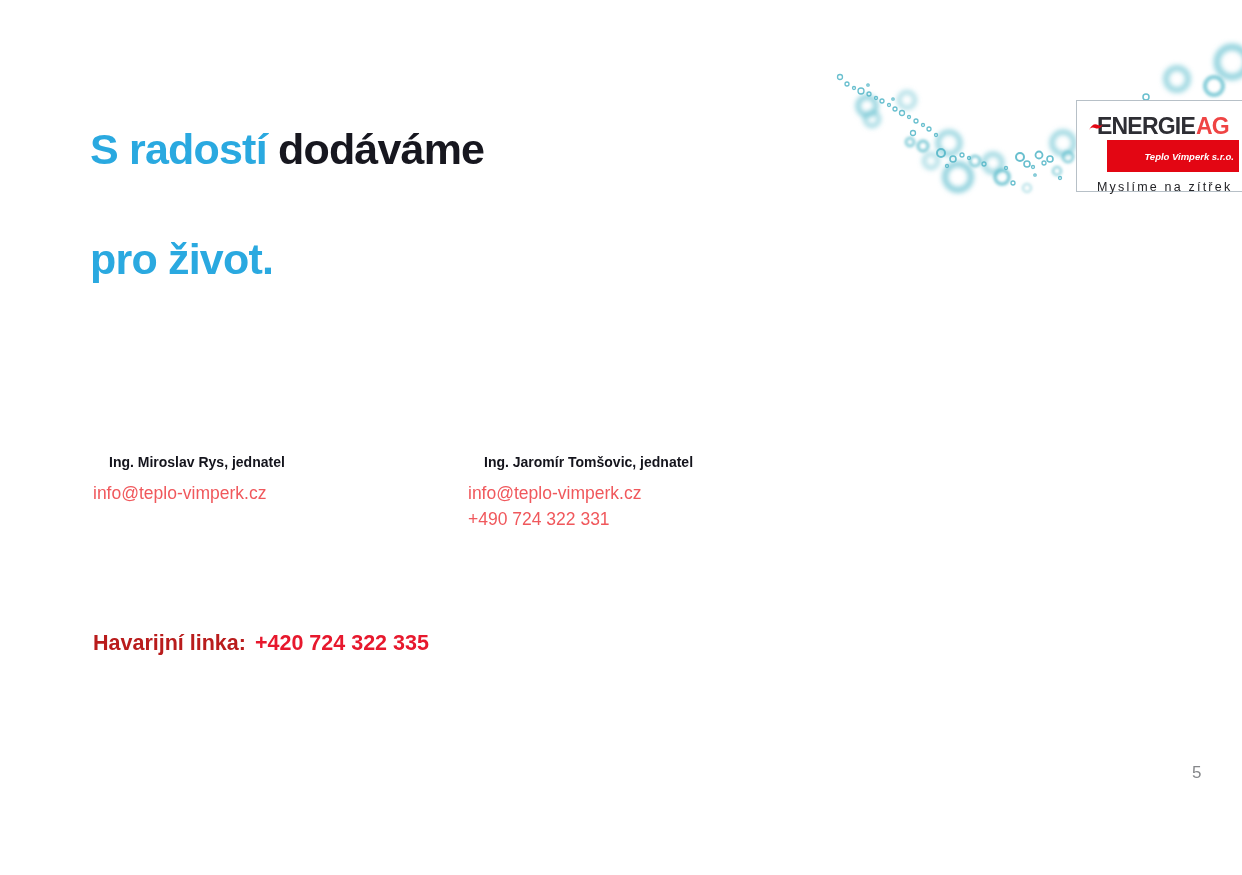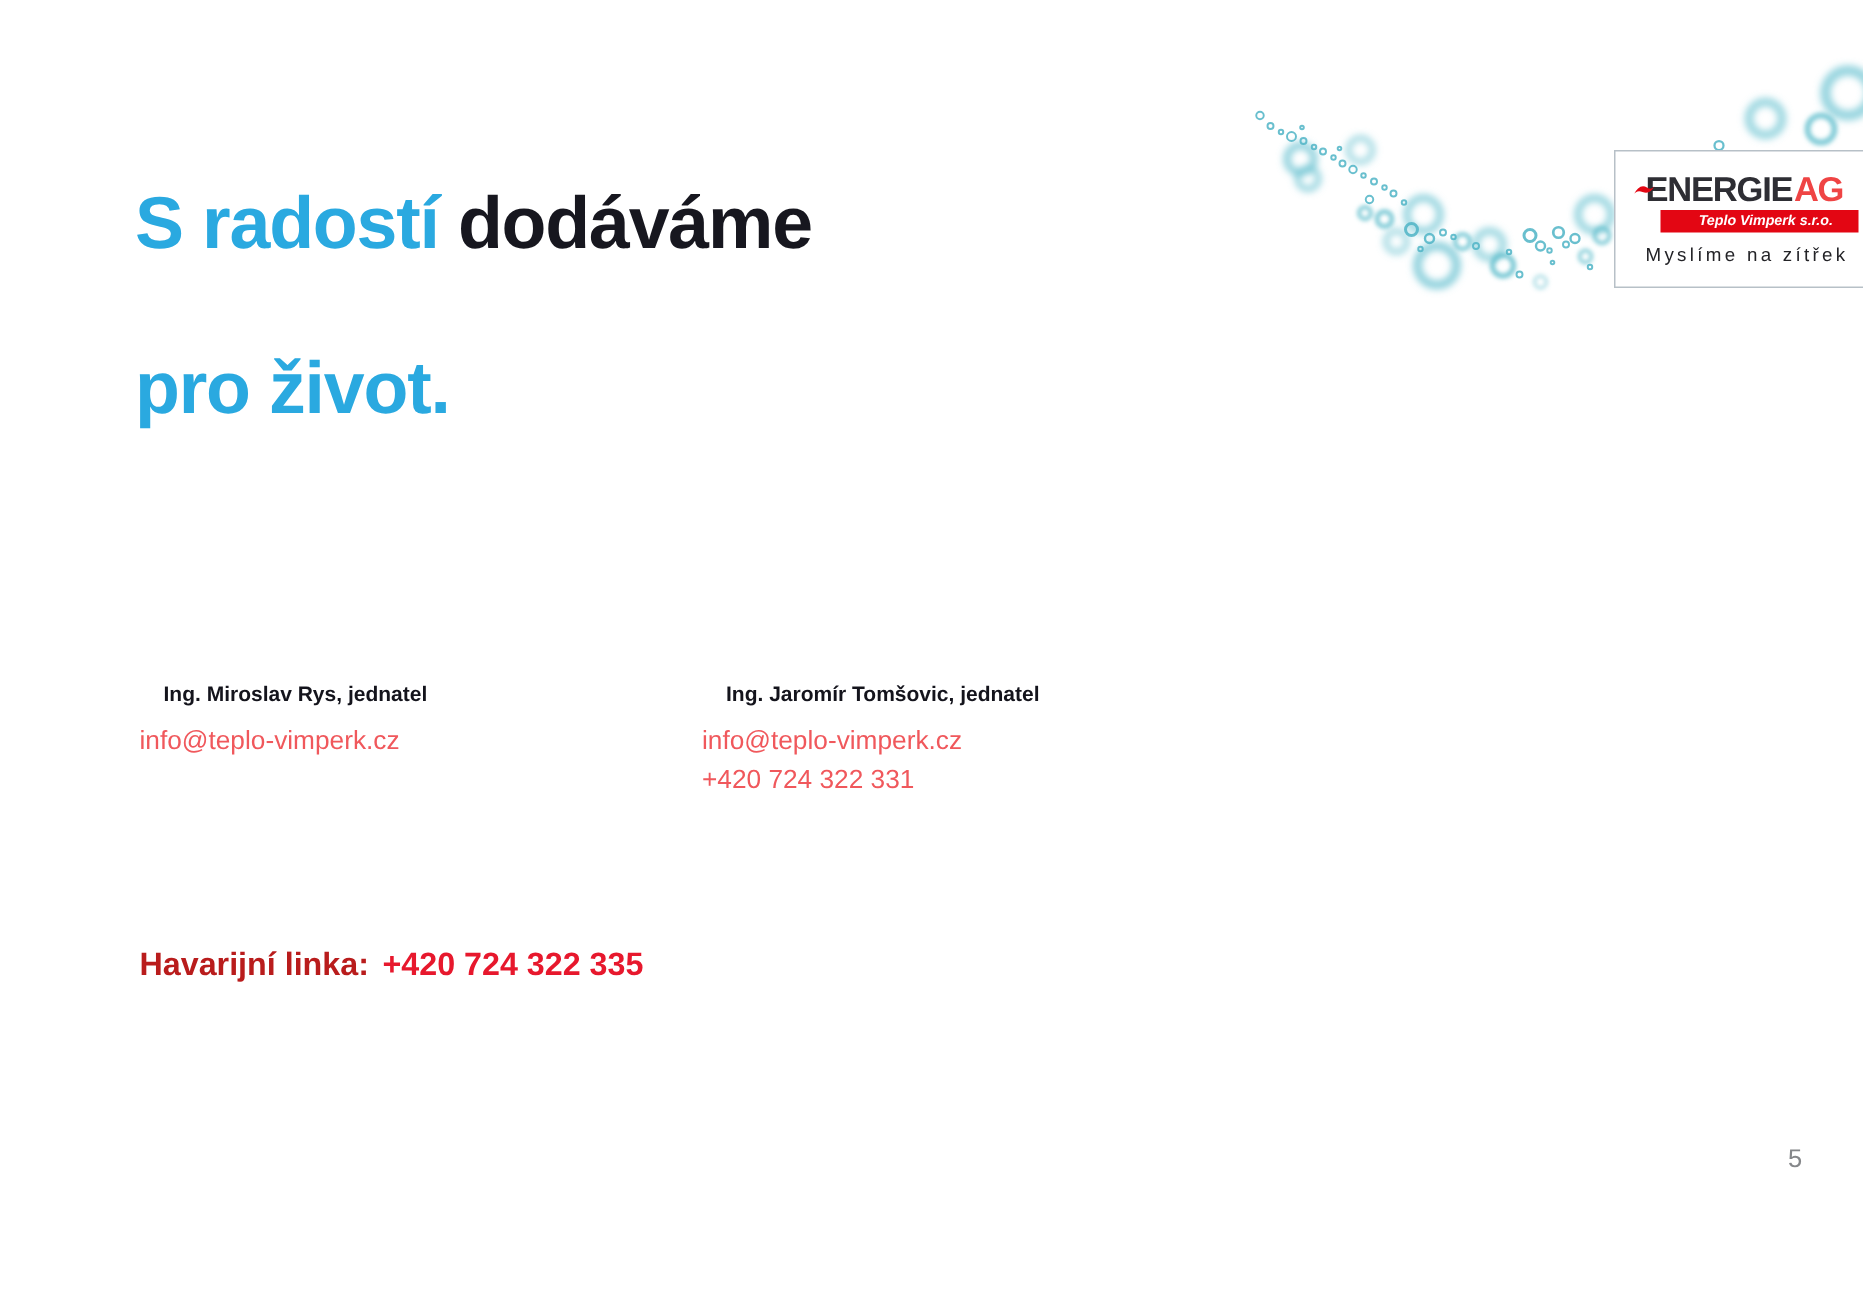--- a/index.html
+++ b/index.html
@@ -13,30 +13,30 @@
   .logo-card{
     position:absolute;left:1076px;top:100px;width:178px;height:92px;
     background:#ffffff;border:1px solid #b7c0c7;z-index:3;
     padding:13px 0 0 20px;box-sizing:border-box;
   }
   .brand-row{position:relative;font-size:23px;font-weight:800;letter-spacing:-0.8px;
     color:#2e2e34;line-height:24px;white-space:nowrap;}
   .brand-secondary{color:#ef4444;margin-left:1px;}
   .swoosh{position:absolute;left:-9px;top:0px;}
   .brand-banner{
-    margin:2px 0 0 10px;width:132px;height:15px;background:#e30613;
+    margin:2px 0 0 10px;width:132px;height:32px;background:#e30613;
     display:flex;justify-content:flex-end;align-items:center;
-    padding-right:17px;box-sizing:border-box;
+    padding-right:5px;box-sizing:border-box;
   }
   .brand-banner span{color:#ffffff;font-size:9.5px;font-weight:bold;font-style:italic;white-space:nowrap;}
   .brand-tagline{margin-top:8px;font-size:12.5px;letter-spacing:2.2px;color:#232327;white-space:nowrap;}
   
   .headline{
     position:absolute;left:90px;top:122px;margin:0;z-index:2;
-    font-size:49px;line-height:55px;font-weight:800;letter-spacing:-0.8px;
+    font-size:43px;line-height:55px;font-weight:800;letter-spacing:-0.8px;
     color:#17171f;
   }
   .headline .accent{color:#2aa9e0;}
   
   .contact-col{position:absolute;top:450px;z-index:2;}
   .contact-col .name{font-size:14px;font-weight:bold;color:#14141c;line-height:25px;margin:0 0 5px 16px;}
   .contact-col .email,.contact-col .phone{
     font-size:17.5px;color:#f0585c;line-height:26px;text-decoration:none;display:block;
   }
   .col-1{left:93px;width:330px;}
@@ -145,21 +145,21 @@
   </h1>
 
   <div class="contact-col col-1">
     <p class="name">Ing. Miroslav Rys, jednatel</p>
     <a class="email" href="#">info@teplo-vimperk.cz</a>
   </div>
 
   <div class="contact-col col-2">
     <p class="name">Ing. Jaromír Tomšovic, jednatel</p>
     <a class="email" href="#">info@teplo-vimperk.cz</a>
-    <span class="phone">+420 724 322 331</span>
+    <span class="phone">+490 724 322 331</span>
   </div>
 
 
   <div class="emergency">
     <span class="label">Havarijní linka:</span><span class="number">+420 724 322 335</span>
   </div>
 
   <div class="page-number">5</div>
 
 </div>

